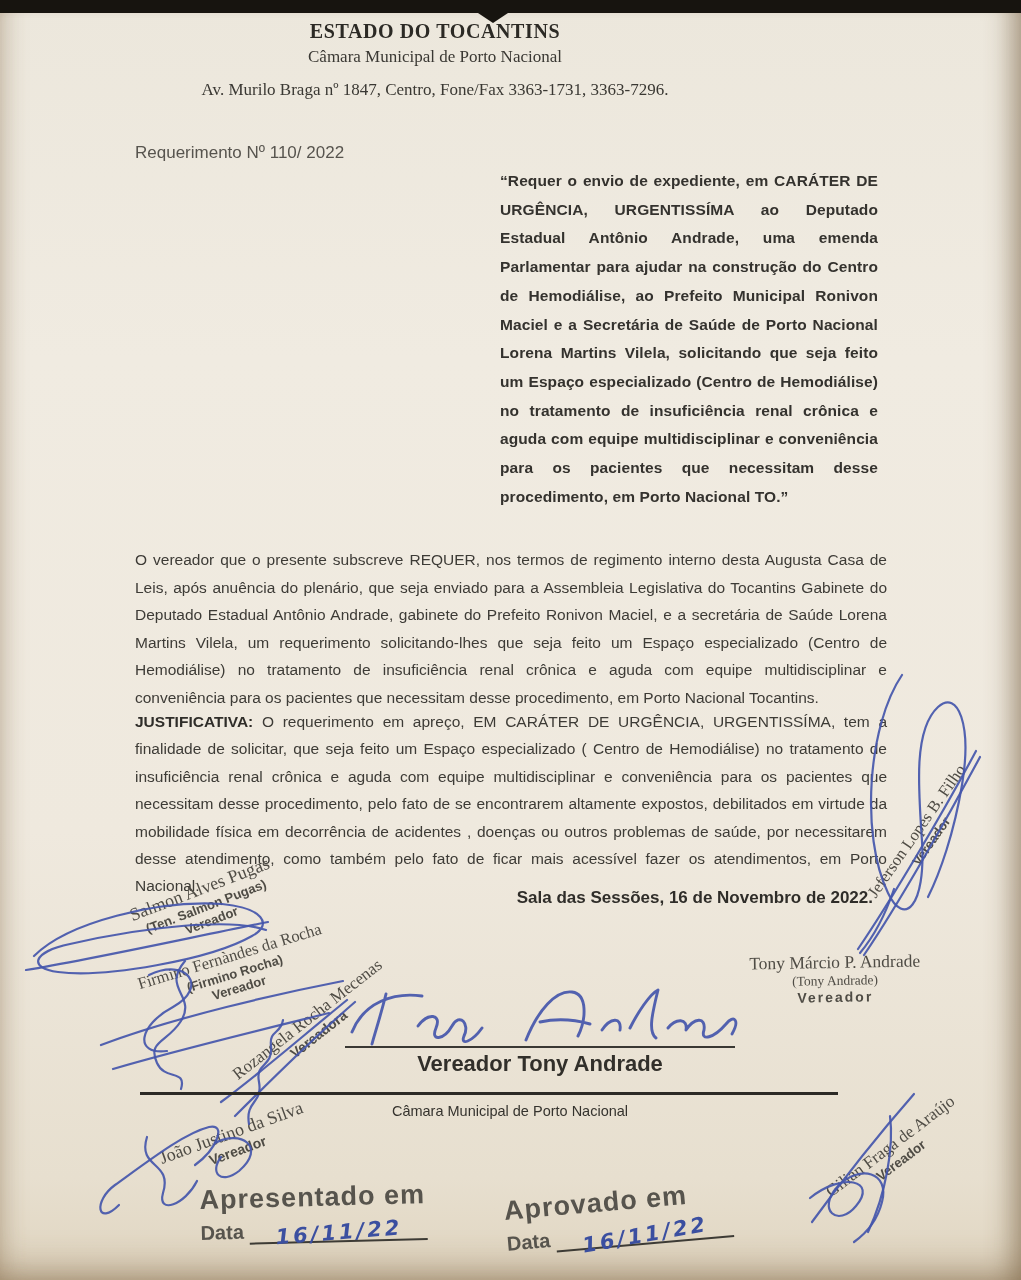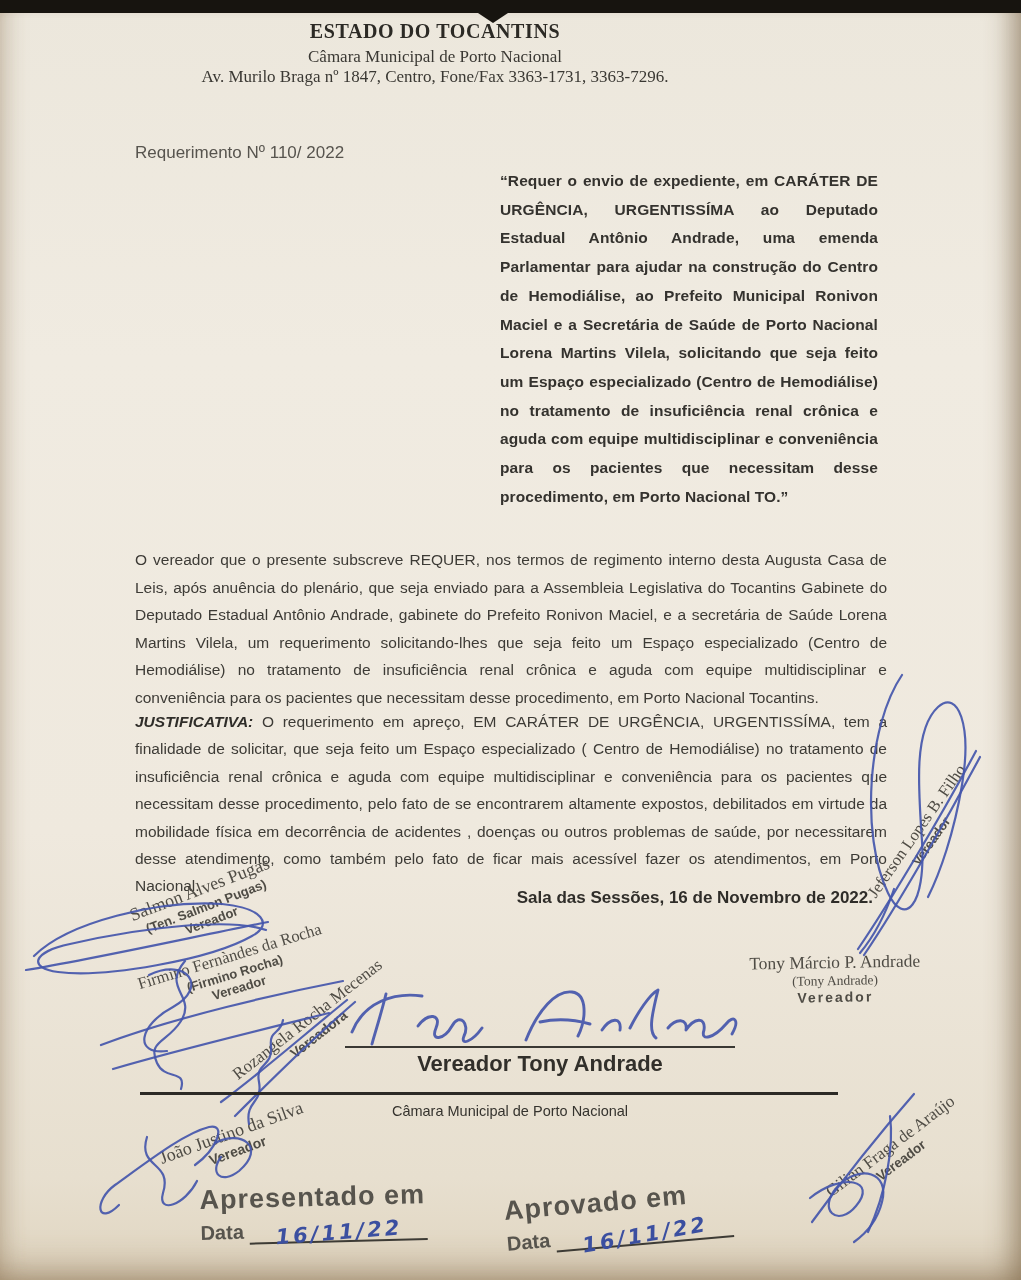--- a/index.html
+++ b/index.html
@@ -12,29 +12,29 @@
                inset 0 16px 18px -14px rgba(50,42,32,.22);
     font-family:"Liberation Sans",sans-serif;color:#3b3935;
   }
   .scan-bar{position:absolute;top:0;left:0;width:100%;height:13px;background:#17140f;}
   .scan-notch{position:absolute;top:13px;left:478px;width:0;height:0;
     border-left:15px solid transparent;border-right:15px solid transparent;border-top:10px solid #17140f;}
   .hdr{position:absolute;left:135px;top:20px;width:600px;text-align:center;
     font-family:"Liberation Serif","DejaVu Serif",serif;color:#3a3833;}
   .hdr .t1{font-size:20px;font-weight:bold;letter-spacing:.6px;color:#2c2a25;}
   .hdr .t2{font-size:17px;margin-top:4px;}
-  .hdr .t3{font-size:17px;margin-top:0;}
+  .hdr .t3{font-size:17px;margin-top:13px;}
   .docnum{position:absolute;left:135px;top:143px;font-size:17px;color:#57544e;}
   .quote{position:absolute;left:500px;top:167px;width:378px;text-align:justify;
     font-size:15.5px;font-weight:bold;line-height:28.7px;color:#34322e;letter-spacing:.1px;}
   .body-par{position:absolute;left:135px;top:546px;width:752px;text-align:justify;
     font-size:15.5px;line-height:27.6px;color:#3d3b36;}
   .just-par{position:absolute;left:135px;top:708px;width:752px;text-align:justify;
     font-size:15.5px;line-height:27.4px;color:#3d3b36;}
-  .just-par b{color:#2f2d29;font-style:italic;}
+  .just-par b{color:#2f2d29;}
   .session{position:absolute;left:495px;top:888px;width:378px;text-align:right;
     font-size:17px;font-weight:bold;color:#2f2d29;}
   .stamp{position:absolute;text-align:center;color:#4f4c45;}
   .stamp .nm{font-family:"Liberation Serif","DejaVu Serif",serif;white-space:nowrap;}
   .stamp .sb{font-family:"Liberation Sans",sans-serif;font-weight:bold;white-space:nowrap;}
   .st-salmon{left:95px;top:878px;width:220px;transform:rotate(-21deg);}
   .st-salmon .nm{font-size:18px;}
   .st-salmon .sb{font-size:13px;}
   .st-firmino{left:118px;top:946px;width:232px;transform:rotate(-17deg);}
   .st-firmino .nm{font-size:16.5px;}

